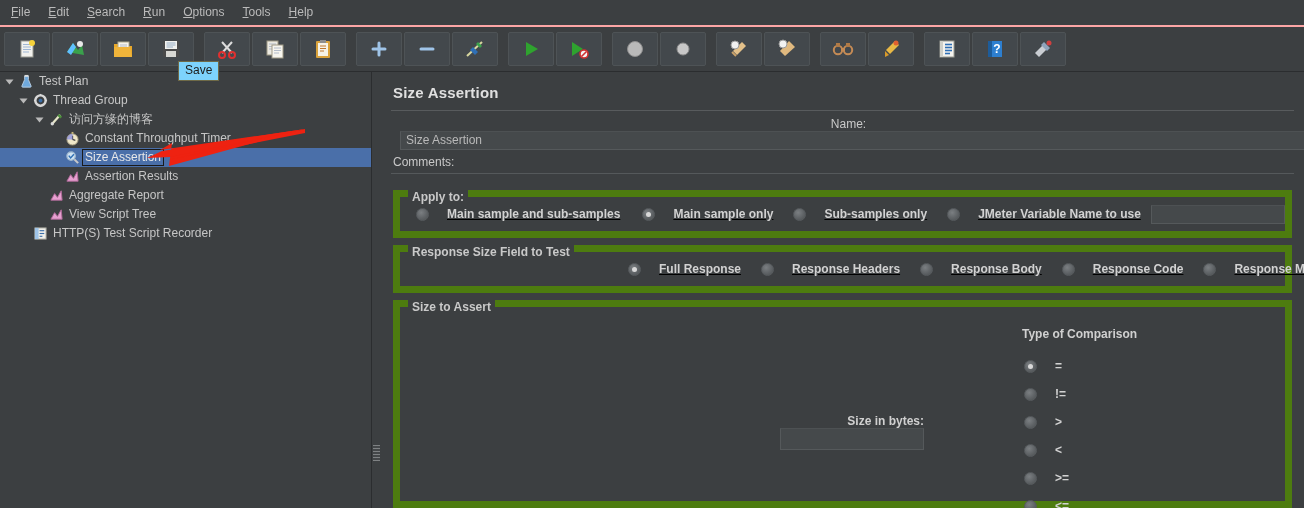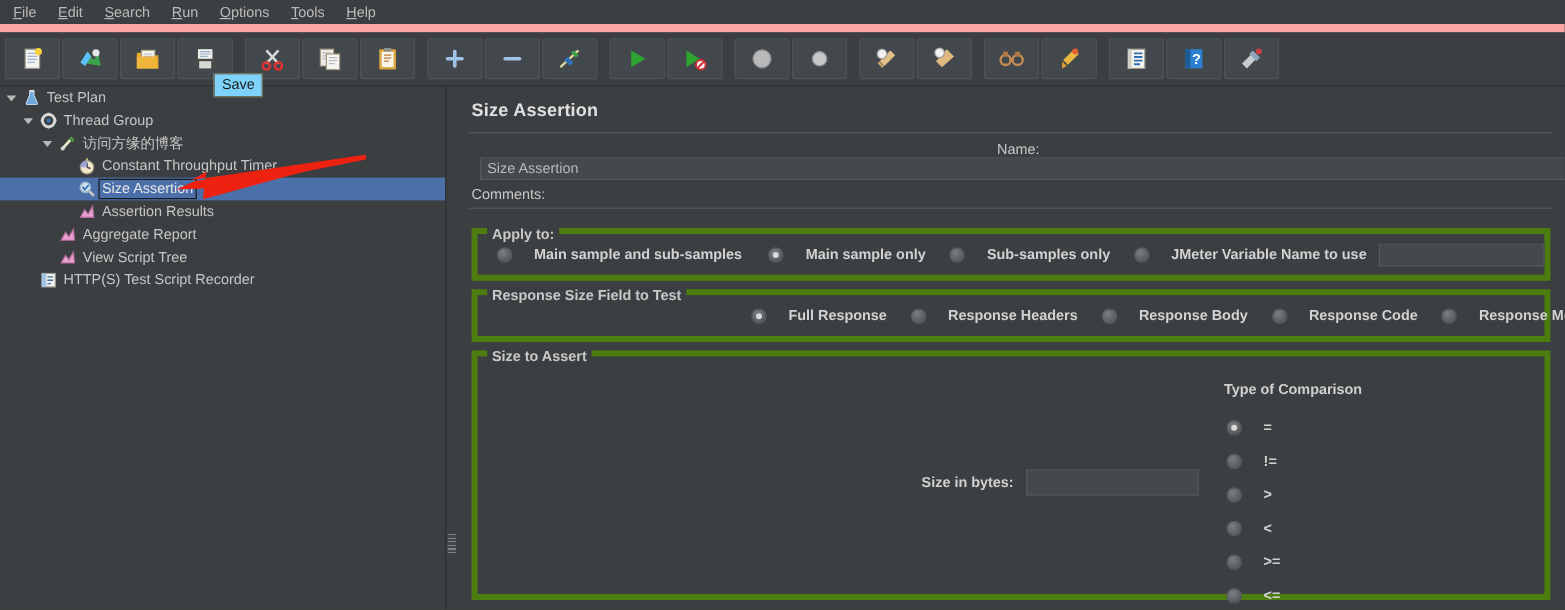--- a/index.html
+++ b/index.html
@@ -10,21 +10,21 @@
     background: #3c3f41;
     font-family: "Liberation Sans", sans-serif;
     -webkit-font-smoothing: antialiased;
   }
   #app { position: relative; width: 1304px; height: 508px; background: #3c3f41; }
 
   
   .menubar {
     position: absolute; top: 0; left: 0; width: 1304px; height: 27px;
     background: #3c3f41;
-    border-bottom: 7px solid #fca5a5;
+    border-bottom: 2px solid #fca5a5;
     display: flex; align-items: center;
     padding-left: 2px;
   }
   .menuitem {
     font-size: 12px; color: #bbbbbb;
     padding: 4px 9px 5px 9px;
     line-height: 14px;
     white-space: nowrap;
     cursor: default;
   }
@@ -162,22 +162,23 @@
   .commentsfield {
     margin: 4px 10px 0 10px;
     height: 10px;
     border-top: 1px solid #55595b;
   }
 
   
   .group {
     position: relative;
     margin: 7px 0px 0 12px;
-    border: 5px solid #4d7c0f;
+    border: 7px solid #4d7c0f;
     padding: 0;
+    text-decoration: underline;
   }
   .group > .glabel {
     position: absolute; top: -7px; left: 8px;
     background: #3c3f41;
     padding: 0 4px;
     font-size: 12px; color: #c9c9c9;
     font-weight: bold;
     white-space: nowrap;
   }
   .grow {
@@ -221,22 +222,22 @@
     position: absolute; left: 610px; top: 20px;
     width: 290px;
   }
   .typetitle {
     font-size: 12px; color: #d0d0d0; font-weight: bold;
     margin-left: 12px; margin-bottom: 11px;
   }
   .oprow { display: flex; align-items: center; height: 28px; }
   .oprow .rdot { margin-left: 14px; }
   .sizerow {
-    position: absolute; left: 370px; top: 94px;
-    display: flex; align-items: center;
+    position: absolute; left: 370px; top: 107px;
+    display: flex; align-items: flex-end; flex-direction: column;
   }
   .sizerow .flabel { font-weight: bold; color: #d0d0d0; }
   #size-bytes-input { margin-left: 10px; width: 144px; height: 22px; line-height: 20px; }
 
   #jmeter-var-input { margin-left: 10px; width: 216px; }
 
   
   .arrow-overlay {
     position: absolute; left: 0; top: 0;
     width: 1304px; height: 508px;

